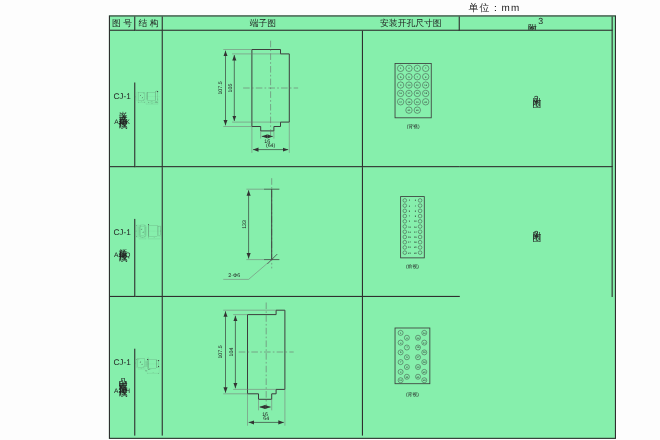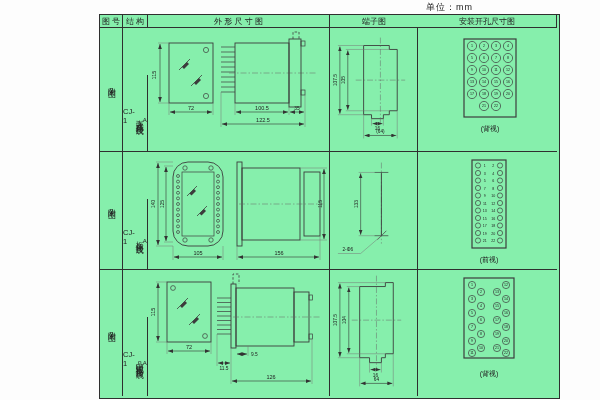--- a/index.html
+++ b/index.html
@@ -7,21 +7,21 @@
        font-family:"Liberation Sans","DejaVu Sans",sans-serif;color:#222;}
   .unit{position:absolute;top:1px;right:127px;font-size:9px;letter-spacing:1px;}
   .tbl{position:absolute;left:99px;top:14px;width:459px;height:383px;border:1px solid #2f2f2f;
        display:grid;grid-template-columns:23px 25px 182px 88px 139px;
        grid-template-rows:13px 124px 118px 126px;background:#86efac;}
   .cell{border-right:1px solid #2f2f2f;border-bottom:1px solid #2f2f2f;position:relative;
         display:flex;align-items:center;justify-content:center;overflow:hidden;}
   .lc{border-right:none}.lr{border-bottom:none}
   .hd{font-size:8px;white-space:nowrap;}
   .vtxt{writing-mode:vertical-lr;text-orientation:upright;font-size:8px;letter-spacing:2px;line-height:1;}
-  .struct{flex-direction:row;justify-content:flex-start;padding-top:8px;margin-top:47px;}
+  .struct{flex-direction:column;justify-content:flex-start;padding-top:8px;margin-top:47px;}
   .model{font-size:7.5px;margin-bottom:3px;}
   .stype{writing-mode:vertical-lr;text-orientation:upright;font-size:8px;letter-spacing:1.5px;line-height:1;}
   .code{font-size:6px;margin-top:5px;}
   svg{display:block;}
   .s{stroke:#3c3c3c;stroke-width:0.9;fill:none;}
   .s2{stroke:#3c3c3c;stroke-width:1.2;fill:none;}
   .thin{stroke:#3c3c3c;stroke-width:0.7;fill:none;}
   .ext{stroke:#777;stroke-width:0.5;}
   .dim{stroke:#333;stroke-width:0.6;marker-start:url(#ar);marker-end:url(#ar);}
   .cl{stroke:#666;stroke-width:0.5;stroke-dasharray:6 2 1.5 2;}
@@ -41,21 +41,20 @@
     </marker>
   </defs>
 </svg>
 
 <div class="unit">单位：mm</div>
 
 <div class="tbl">
 
   <div class="cell hd">图 号</div>
   <div class="cell hd">结 构</div>
-  <div class="cell hd">外 形 尺 寸 图</div>
   <div class="cell hd lc">端子图</div>
   <div class="cell hd">安装开孔尺寸图</div>
 
   <div class="cell">
     <span class="vtxt">附图3</span>
   </div>
   <div class="cell struct">
     <span class="model">CJ-1</span>
     <span class="stype">嵌入式后接线</span>
     <span class="code">A11K</span>

